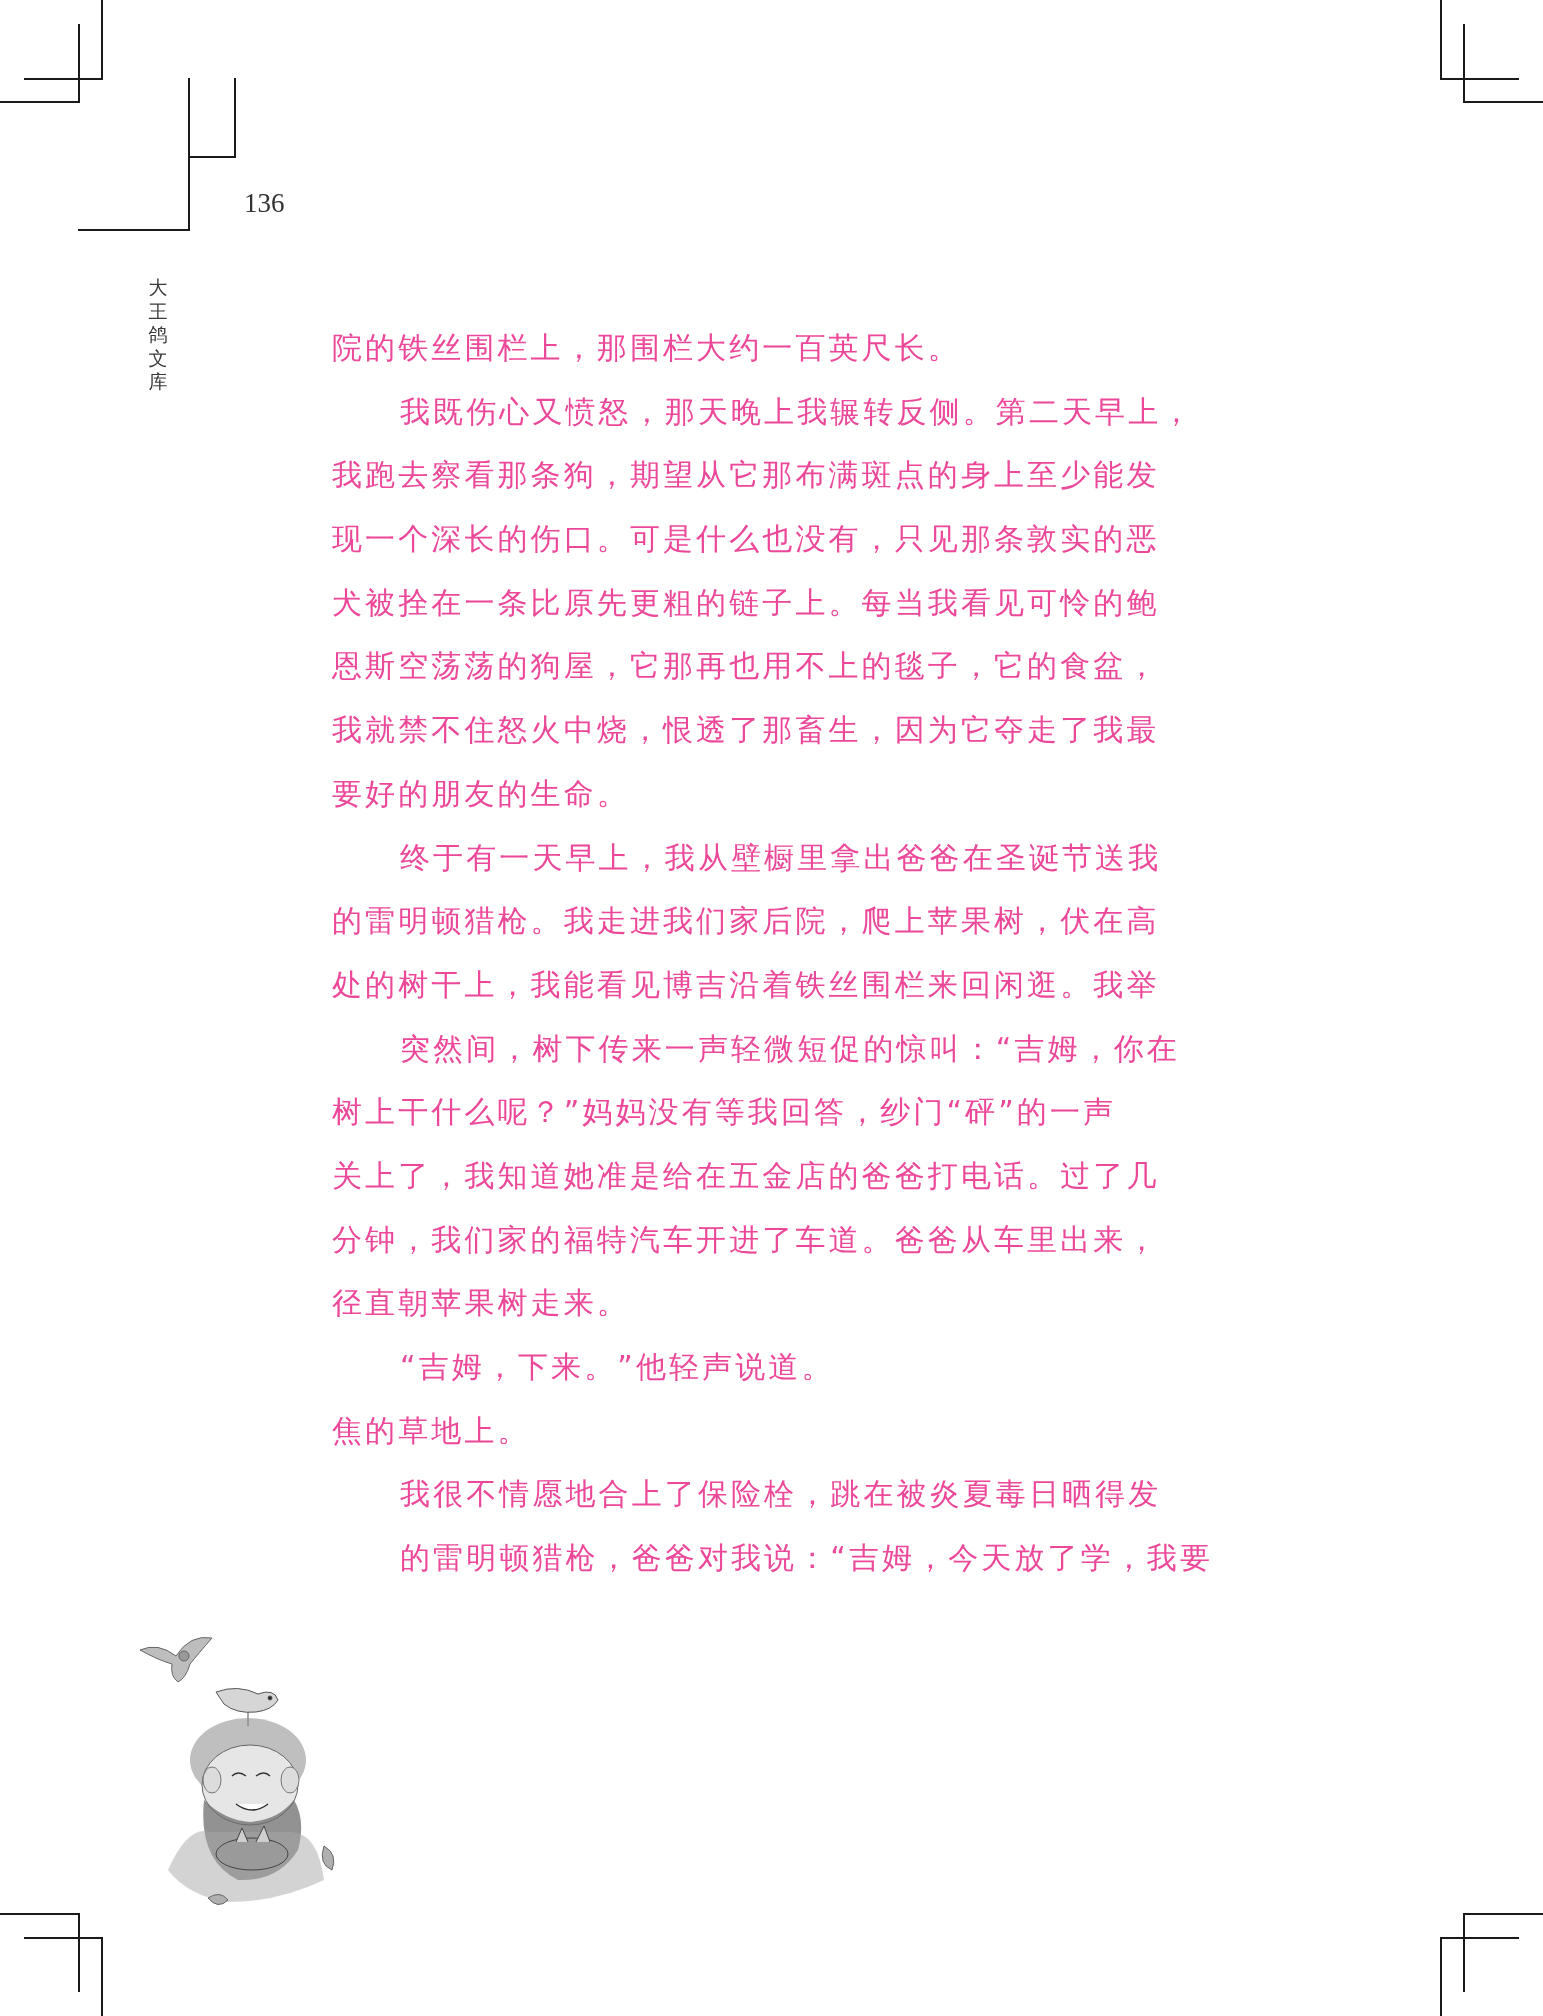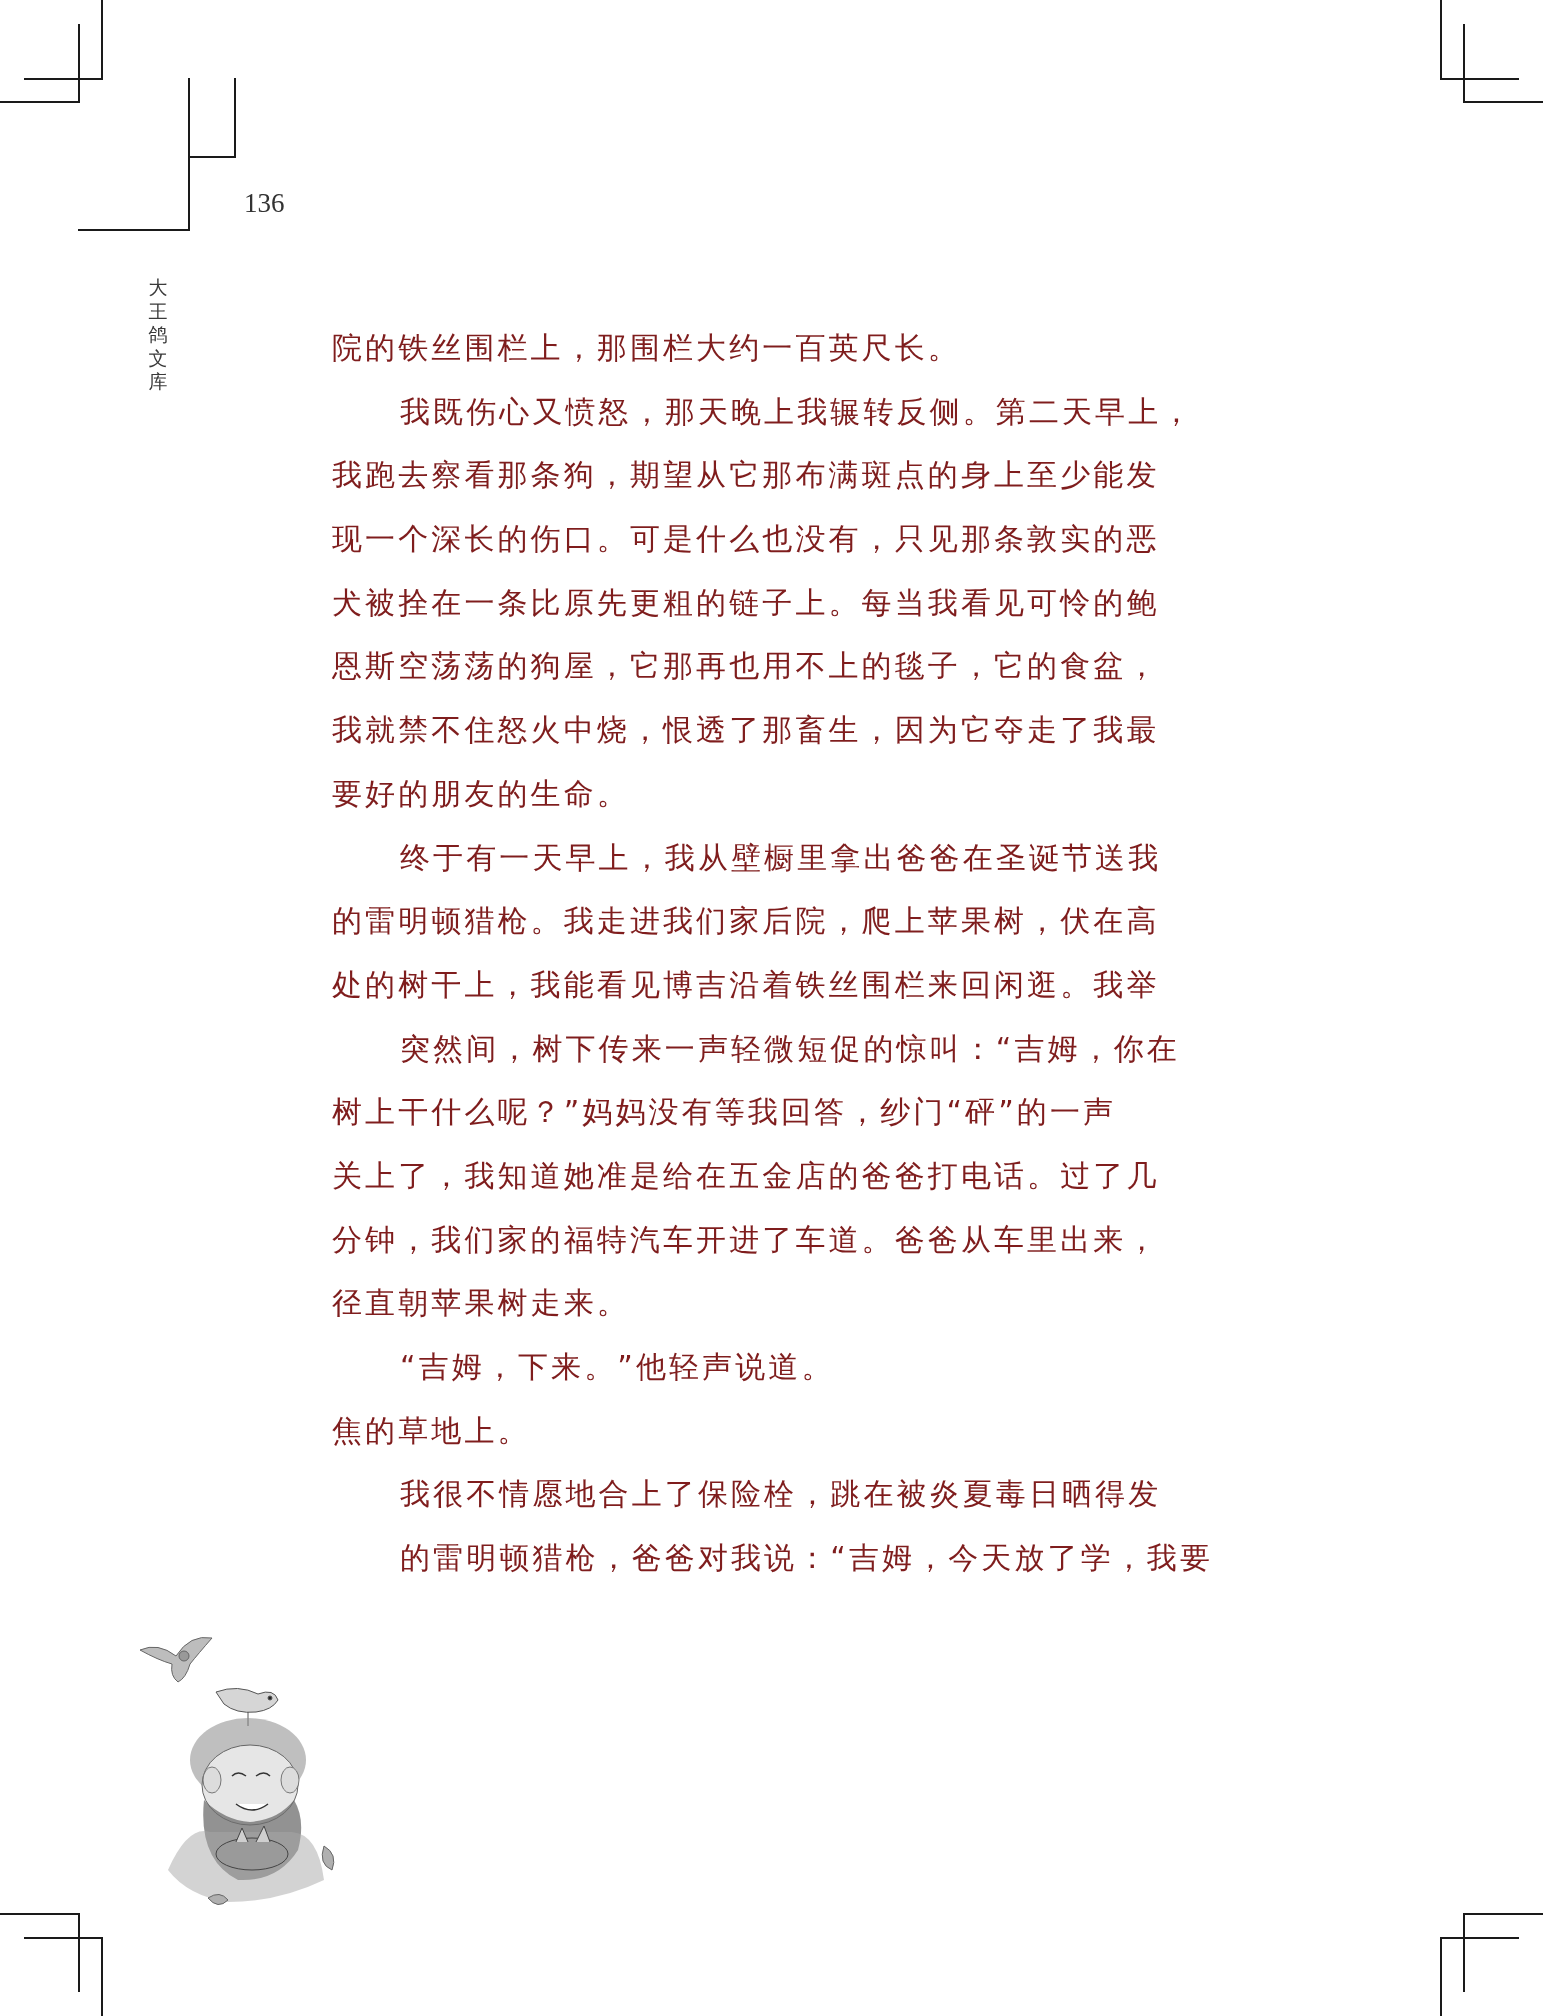--- a/index.html
+++ b/index.html
@@ -7,21 +7,21 @@
          font-family: "DejaVu Sans", "Liberation Sans", sans-serif; color: #2a2a2a; }
   .mark { position: absolute; background: #1a1a1a; }
   .h { height: 2px; }
   .v { width: 2px; }
   .page-number { position: absolute; left: 208px; top: 188px; font-family: "Liberation Serif", "DejaVu Serif", serif;
                  font-size: 27px; color: #333; letter-spacing: 0px; margin-left: 36px; }
   .series-title { position: absolute; left: 146px; top: 276px; width: 24px; font-size: 19px; line-height: 23.5px;
                   color: #3a3a3a; text-align: center; }
   .series-title span { display: block; }
   .body-text { position: absolute; left: 332px; top: 325px; width: 860px; }
-  .line { height: 63.7px; font-size: 30px; line-height: 46px; white-space: nowrap; letter-spacing: 3.1px; color: #7f1d1d; }
+  .line { height: 63.7px; font-size: 30px; line-height: 46px; white-space: nowrap; letter-spacing: 3.1px; color: #ec4899; }
   .indent { padding-left: 68px; }
   .illustration { position: absolute; left: 128px; top: 1620px; width: 220px; height: 290px; }
 </style>
 </head>
 <body>
 
 <div class="mark v" style="left:101px; top:0; height:79px;"></div>
 <div class="mark h" style="left:24px; top:78px; width:79px;"></div>
 <div class="mark v" style="left:78px; top:24px; height:79px;"></div>
 <div class="mark h" style="left:0; top:101px; width:80px;"></div>

